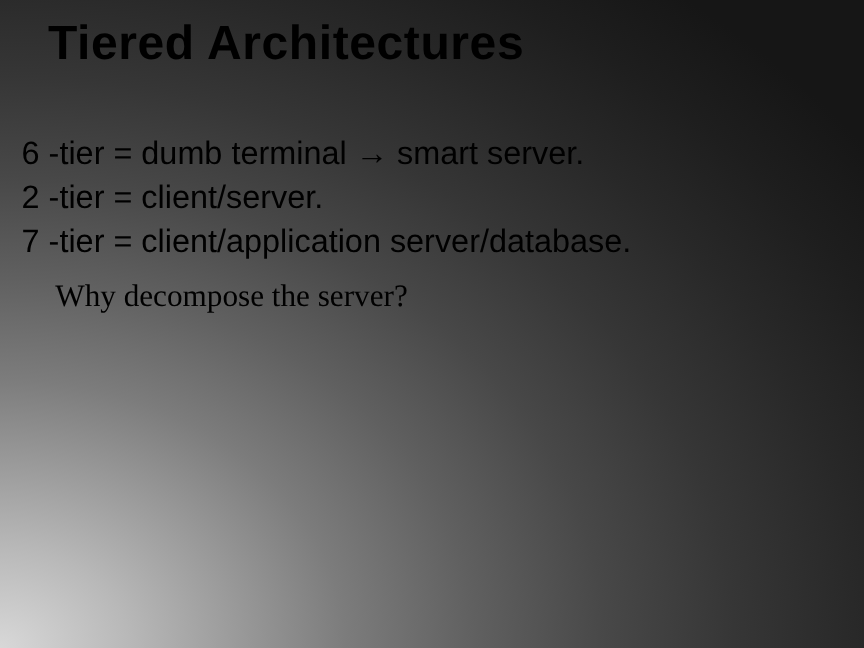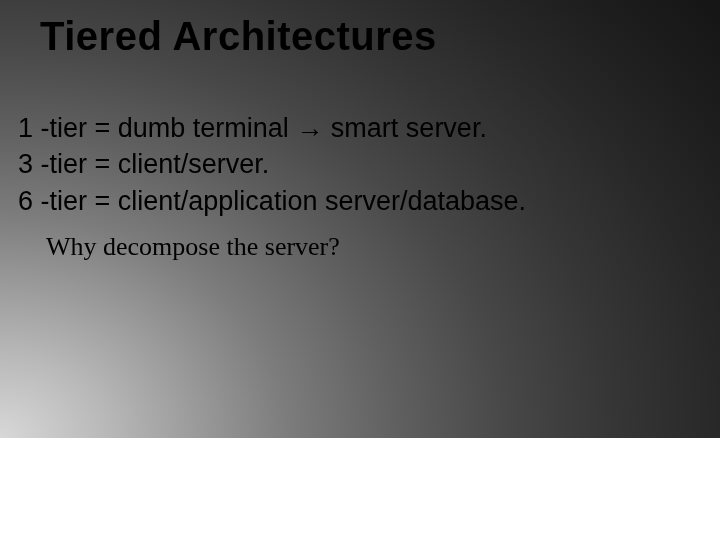--- a/index.html
+++ b/index.html
@@ -1,19 +1,19 @@
 <!DOCTYPE html>
 <html><head>
 <meta charset="utf-8">
 <style>
   * { margin: 0; padding: 0; box-sizing: border-box; }
   html, body { width: 720px; height: 540px; overflow: hidden; }
   .slide {
     width: 720px;
-    height: 438px;
+    height: 540px;
     background: radial-gradient(ellipse 900px 700px at 0% 100%, #d8d8d8 0%, #b8b8b8 12%, #9a9a9a 22%, #7c7c7c 32%, #606060 44%, #484848 56%, #363636 68%, #282828 80%, #1e1e1e 90%, #161616 100%);
     font-family: Arial, Helvetica, sans-serif;
     position: relative;
     color: #000;
   }
   .title {
     position: absolute;
     top: 14px;
     left: 40px;
     font-size: 40px;
@@ -41,19 +41,19 @@
     font-family: Liberation Serif, serif;
   }
 </style>
 </head>
 <body>
 
 <div class="slide">
   <div class="title">Tiered Architectures</div>
   <div class="body">
     <div class="line">
-      <span>1 -tier = dumb terminal </span><span class="arrow">→</span><span> smart server.</span>
+      <span>6 -tier = dumb terminal </span><span class="arrow">→</span><span> smart server.</span>
     </div>
-    <div class="line">3 -tier = client/server.</div>
-    <div class="line">6 -tier = client/application server/database.</div>
+    <div class="line">2 -tier = client/server.</div>
+    <div class="line">7 -tier = client/application server/database.</div>
     <div class="question">Why decompose the server?</div>
   </div>
 </div>
 
 </body></html>

